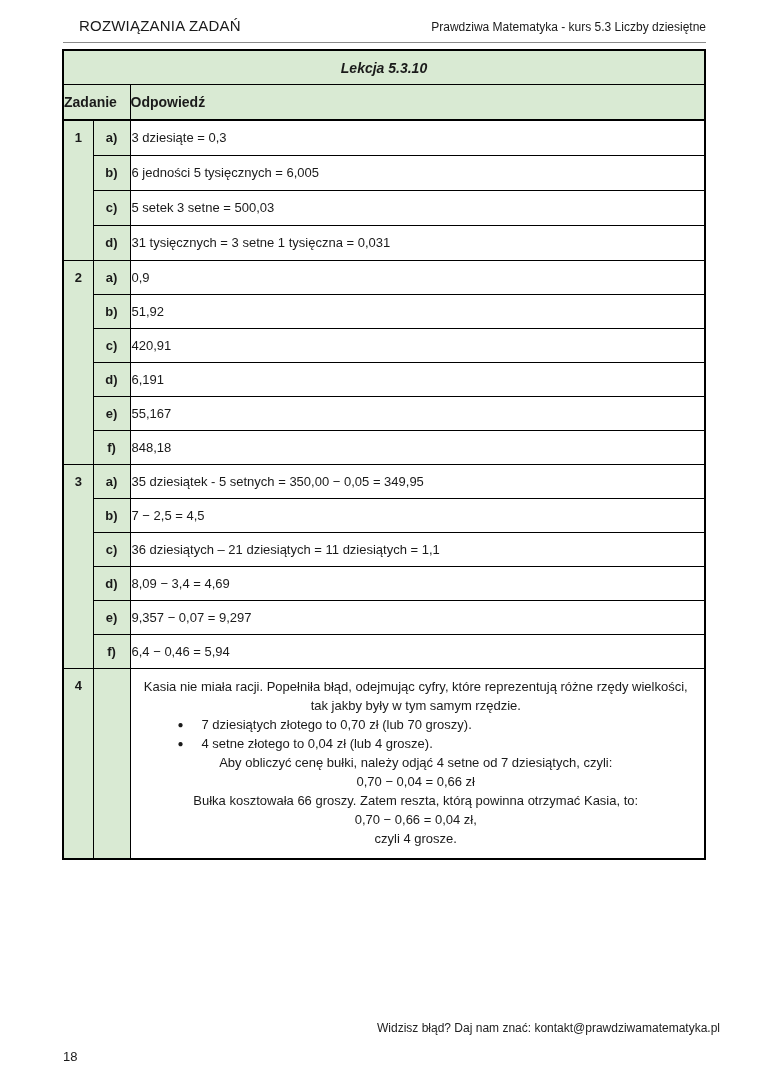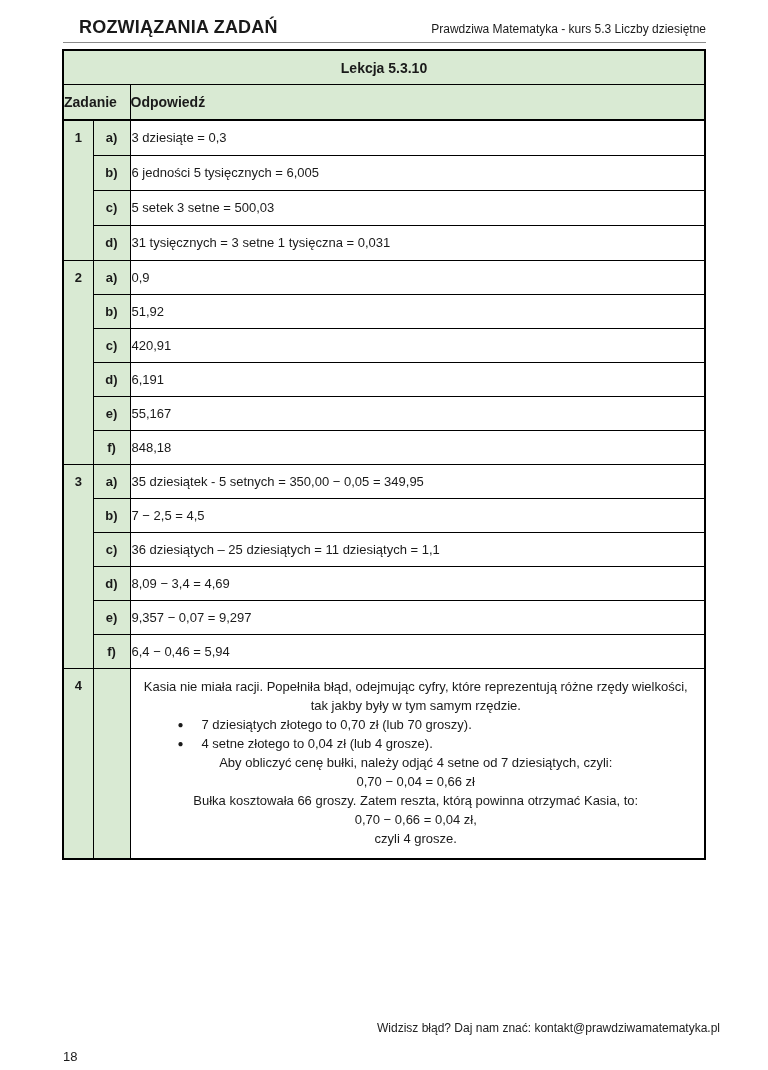--- a/index.html
+++ b/index.html
@@ -14,21 +14,21 @@
     background:#ffffff;
     font-family:"Liberation Sans","DejaVu Sans",sans-serif;
     color:var(--text);
     overflow:hidden;
   }
   
   .doc-header{
     position:absolute;top:17px;left:63px;width:643px;
     display:flex;justify-content:space-between;align-items:baseline;
   }
-  .doc-header .left{font-size:18px;font-weight:bold;padding-left:16px;letter-spacing:.2px;}
+  .doc-header .left{font-size:15px;font-weight:normal;padding-left:16px;letter-spacing:.2px;}
   .doc-header .right{font-size:12px;font-weight:400;}
   .header-rule{
     position:absolute;top:42px;left:63px;width:643px;height:0;
     border-top:1px solid #8a8a8a;
   }
   
   .answers-table{
     position:absolute;top:49px;left:62px;
     width:644px;
     border-collapse:collapse;
@@ -39,21 +39,21 @@
   .answers-table col.c-let{width:37px;}
   .answers-table td,.answers-table th{
     border:1px solid var(--border-dark);
     padding:0;
     vertical-align:middle;
   }
   .answers-table{border:2px solid var(--border-dark);}
   .cell-green{background:var(--header-green);}
   .row-title td{
     height:33px;text-align:center;
-    font-size:14px;font-weight:bold;
+    font-size:14px;font-weight:bold;font-style:italic;
   }
   .row-colhead th{
     height:34px;text-align:left;
     font-size:14px;font-weight:bold;
     border-bottom:2px solid var(--border-dark);
   }
   .row-part{height:35px;}
   .row-part-sm{height:34px;}
   td.num-cell{
     text-align:center;font-weight:bold;
@@ -160,21 +160,21 @@
         <td rowspan="6" class="cell-green num-cell">3</td>
         <td class="cell-green let-cell">a)</td>
         <td class="ans-cell">35 dziesiątek - 5 setnych = 350,00 − 0,05 = 349,95</td>
       </tr>
       <tr class="row-part-sm">
         <td class="cell-green let-cell">b)</td>
         <td class="ans-cell">7 − 2,5 = 4,5</td>
       </tr>
       <tr class="row-part-sm">
         <td class="cell-green let-cell">c)</td>
-        <td class="ans-cell">36 dziesiątych – 25 dziesiątych = 11 dziesiątych = 1,1</td>
+        <td class="ans-cell">36 dziesiątych – 21 dziesiątych = 11 dziesiątych = 1,1</td>
       </tr>
       <tr class="row-part-sm">
         <td class="cell-green let-cell">d)</td>
         <td class="ans-cell">8,09 − 3,4 = 4,69</td>
       </tr>
       <tr class="row-part-sm">
         <td class="cell-green let-cell">e)</td>
         <td class="ans-cell">9,357 − 0,07 = 9,297</td>
       </tr>
       <tr class="row-part-sm">

